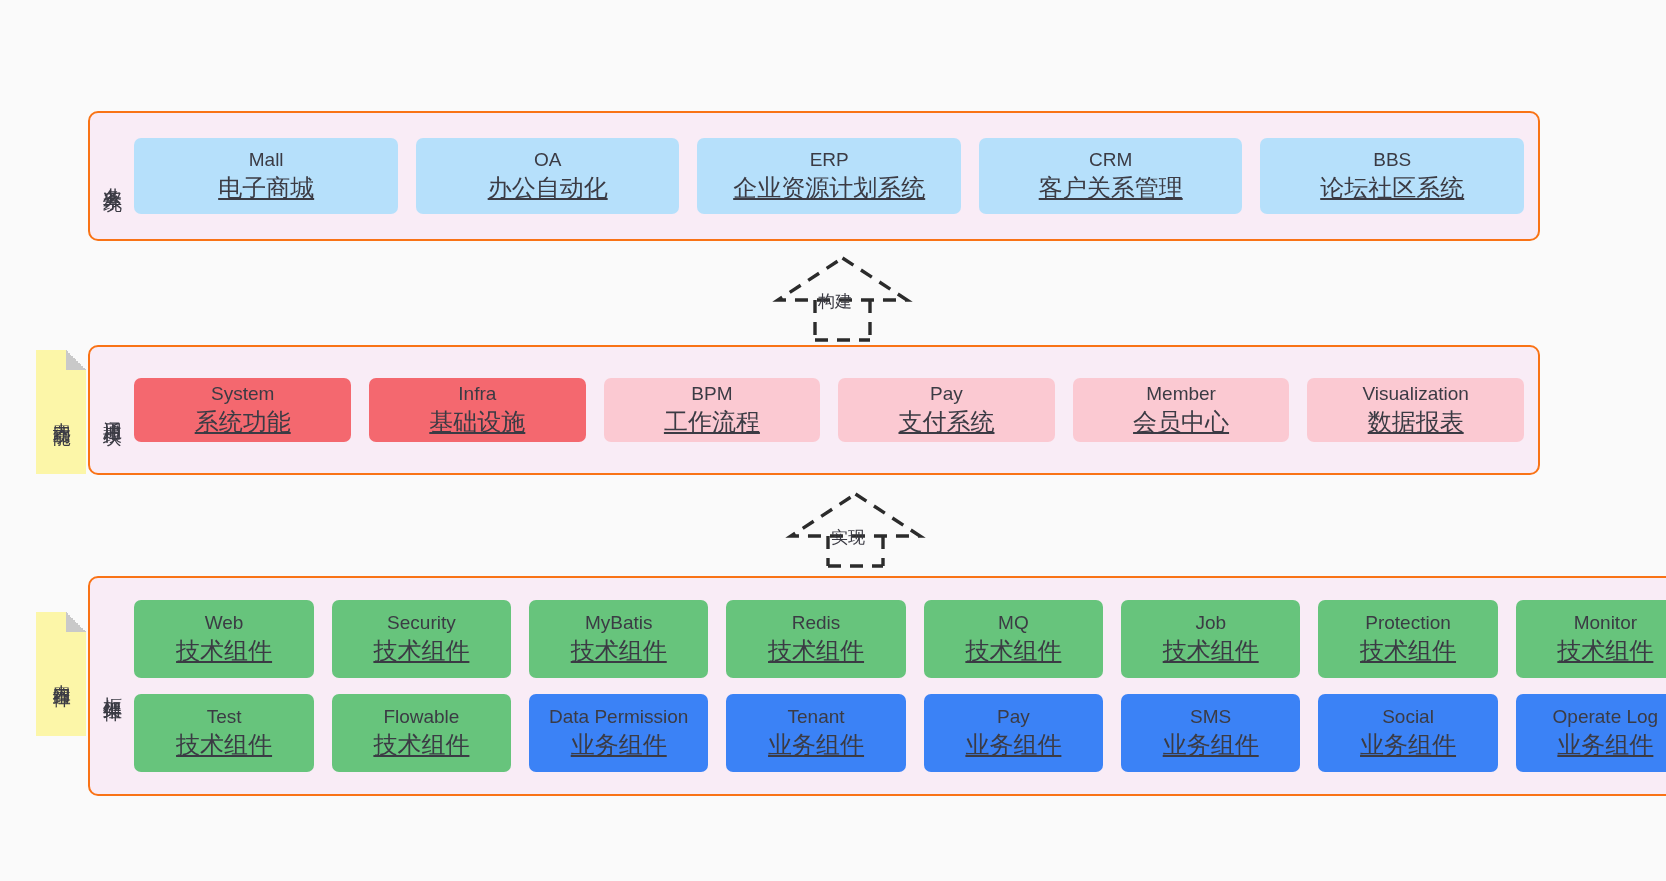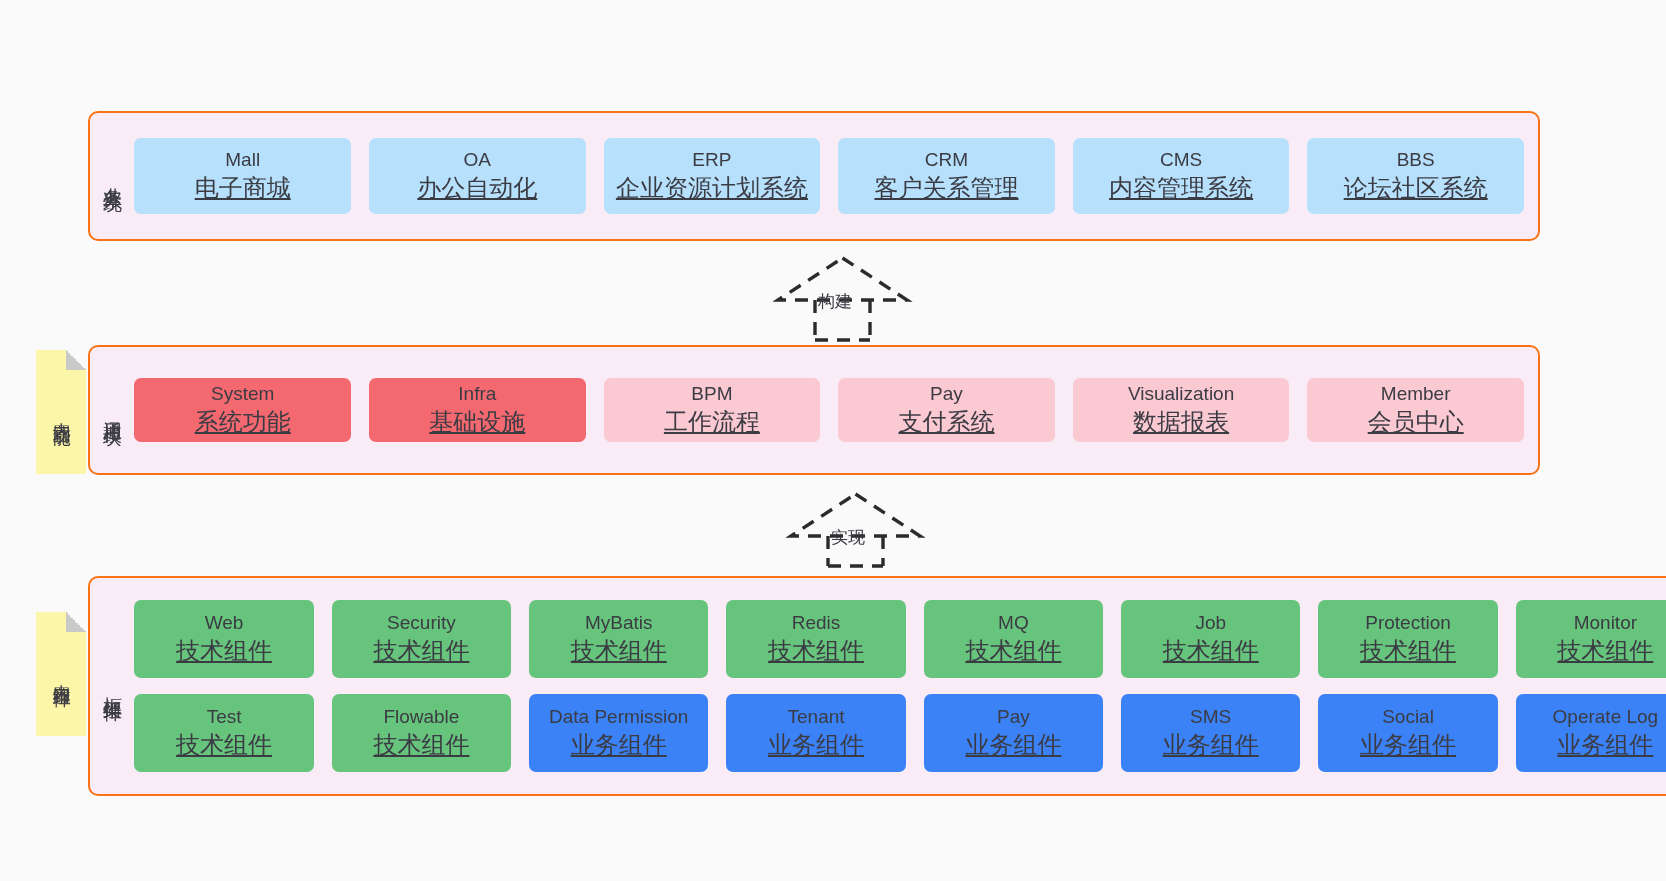--- a/index.html
+++ b/index.html
@@ -171,24 +171,20 @@
         </div>
         <div class="card blue">
           <span class="en">ERP</span>
           <span class="cn">企业资源计划系统</span>
         </div>
         <div class="card blue">
           <span class="en">CRM</span>
           <span class="cn">客户关系管理</span>
         </div>
         <div class="card blue">
-          <span class="en">CMS</span>
-          <span class="cn">内容管理系统</span>
-        </div>
-        <div class="card blue">
           <span class="en">BBS</span>
           <span class="cn">论坛社区系统</span>
         </div>
       </div>
     </div>
   </div>
 
   <div class="connector" id="connector-build">
     <svg width="175" height="90" viewBox="0 0 175 90">
       <path d="M87.5 6 L152 48 L23 48 Z" fill="#fafafa" stroke="#2b2b2b" stroke-width="3.4" stroke-dasharray="13 9" stroke-linejoin="miter"></path>
@@ -212,26 +208,26 @@
         </div>
         <div class="card pink">
           <span class="en">BPM</span>
           <span class="cn">工作流程</span>
         </div>
         <div class="card pink">
           <span class="en">Pay</span>
           <span class="cn">支付系统</span>
         </div>
         <div class="card pink">
+          <span class="en">Member</span>
+          <span class="cn">会员中心</span>
+        </div>
+        <div class="card pink">
           <span class="en">Visualization</span>
           <span class="cn">数据报表</span>
-        </div>
-        <div class="card pink">
-          <span class="en">Member</span>
-          <span class="cn">会员中心</span>
         </div>
       </div>
     </div>
   </div>
 
   <div class="connector" id="connector-realize">
     <svg width="175" height="80" viewBox="0 0 175 80">
       <path d="M87.5 6 L152 48 L23 48 Z" fill="#fafafa" stroke="#2b2b2b" stroke-width="3.4" stroke-dasharray="13 9" stroke-linejoin="miter"></path>
       <path d="M60 48 L60 78 M115 48 L115 78 M60 78 L115 78" fill="none" stroke="#2b2b2b" stroke-width="3.4" stroke-dasharray="13 9"></path>
     </svg>

